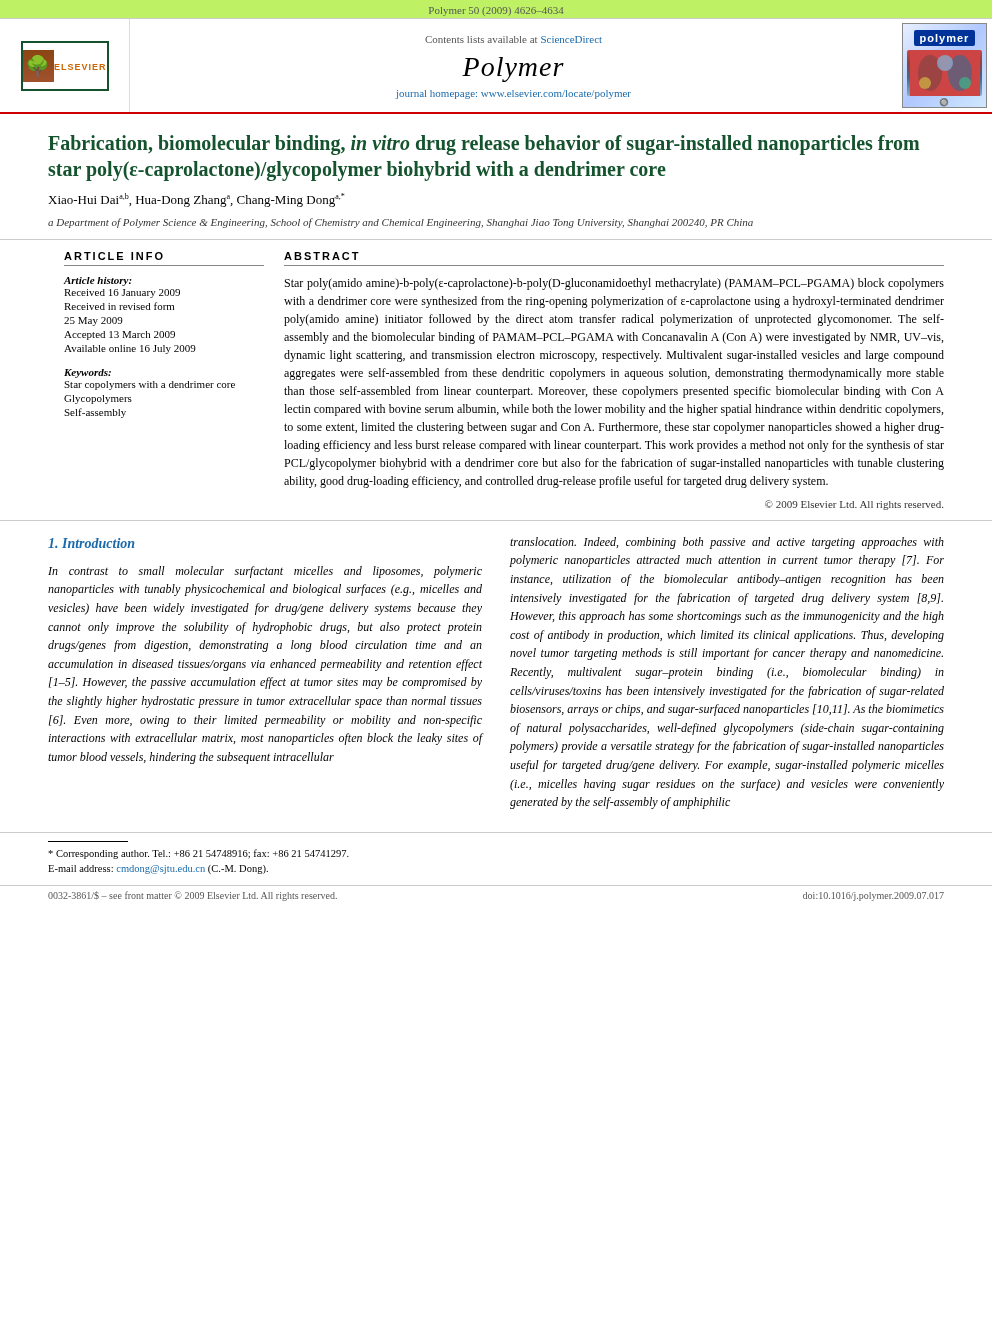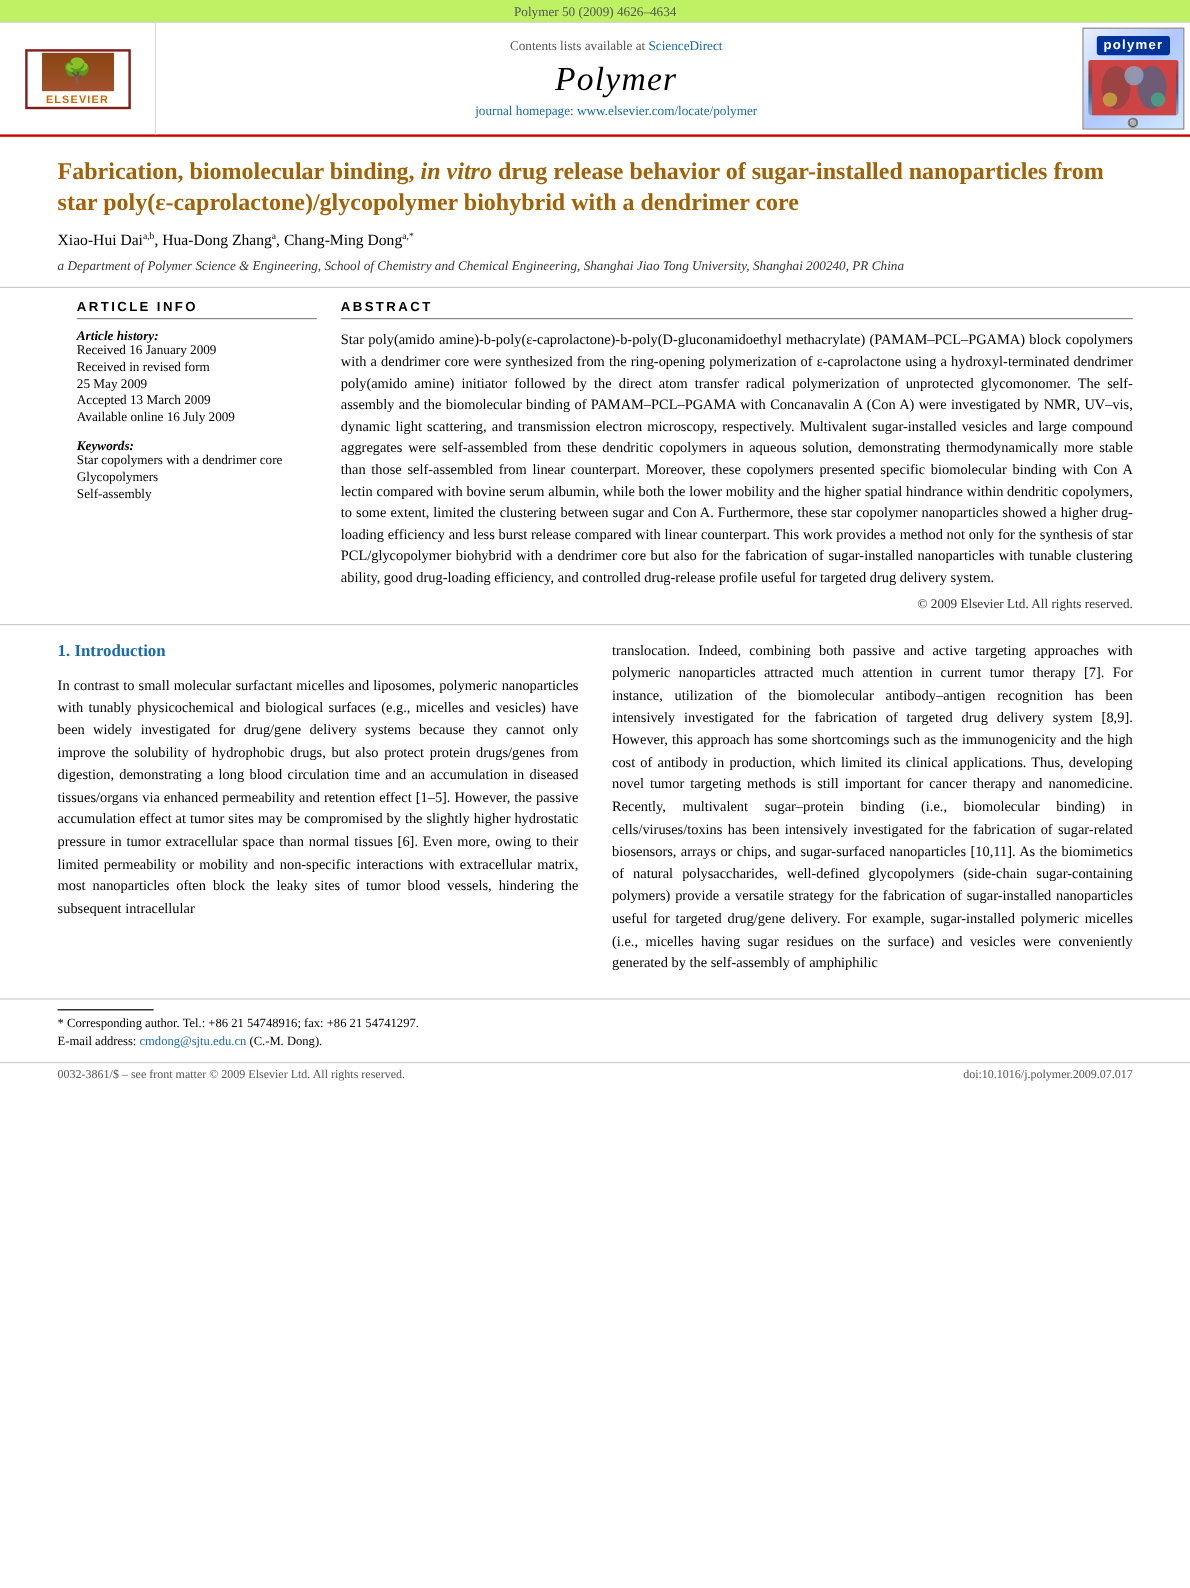--- a/index.html
+++ b/index.html
@@ -38,25 +38,23 @@
       display: flex;
       flex-direction: column;
       align-items: center;
       justify-content: center;
       padding: 8px;
       border-right: 1px solid #ddd;
     }
     .logo-box {
       width: 88px;
       height: 50px;
-      border: 2px solid #7f1d1d;
-      display: flex;
-      align-items: center;
-      justify-content: center;
-      flex-direction: column;
+      border: 2px solid #14532d;
+      display: flex;
+      align-items: center;
     }
     .logo-inner {
       width: 60px;
       height: 32px;
       background: linear-gradient(to bottom, #8B4513 0%, #A0522D 100%);
       display: flex;
       align-items: center;
       justify-content: center;
       position: relative;
       overflow: hidden;
@@ -140,21 +138,21 @@
     }
     
     .article-title-section {
       padding: 16px 48px 8px 48px;
       border-bottom: 1px solid #ccc;
     }
     .article-title {
       font-size: 20px;
       font-weight: bold;
       line-height: 1.3;
-      color: #a16207;
+      color: #14532d;
     }
     .article-title em { font-style: italic; }
     .authors {
       font-size: 13px;
       margin-top: 10px;
       color: #000;
     }
     .affiliations {
       font-size: 11px;
       color: #333;
@@ -223,20 +221,21 @@
       margin-top: 8px;
       color: #333;
     }
     
     .body-section {
       padding: 12px 48px 10px 48px;
     }
     .two-col-body {
       display: flex;
       gap: 28px;
+      font-style: italic;
     }
     .body-col {
       flex: 1;
       font-size: 12px;
       line-height: 1.5;
       text-align: justify;
     }
     .section-title {
       font-size: 14px;
       font-weight: bold;

